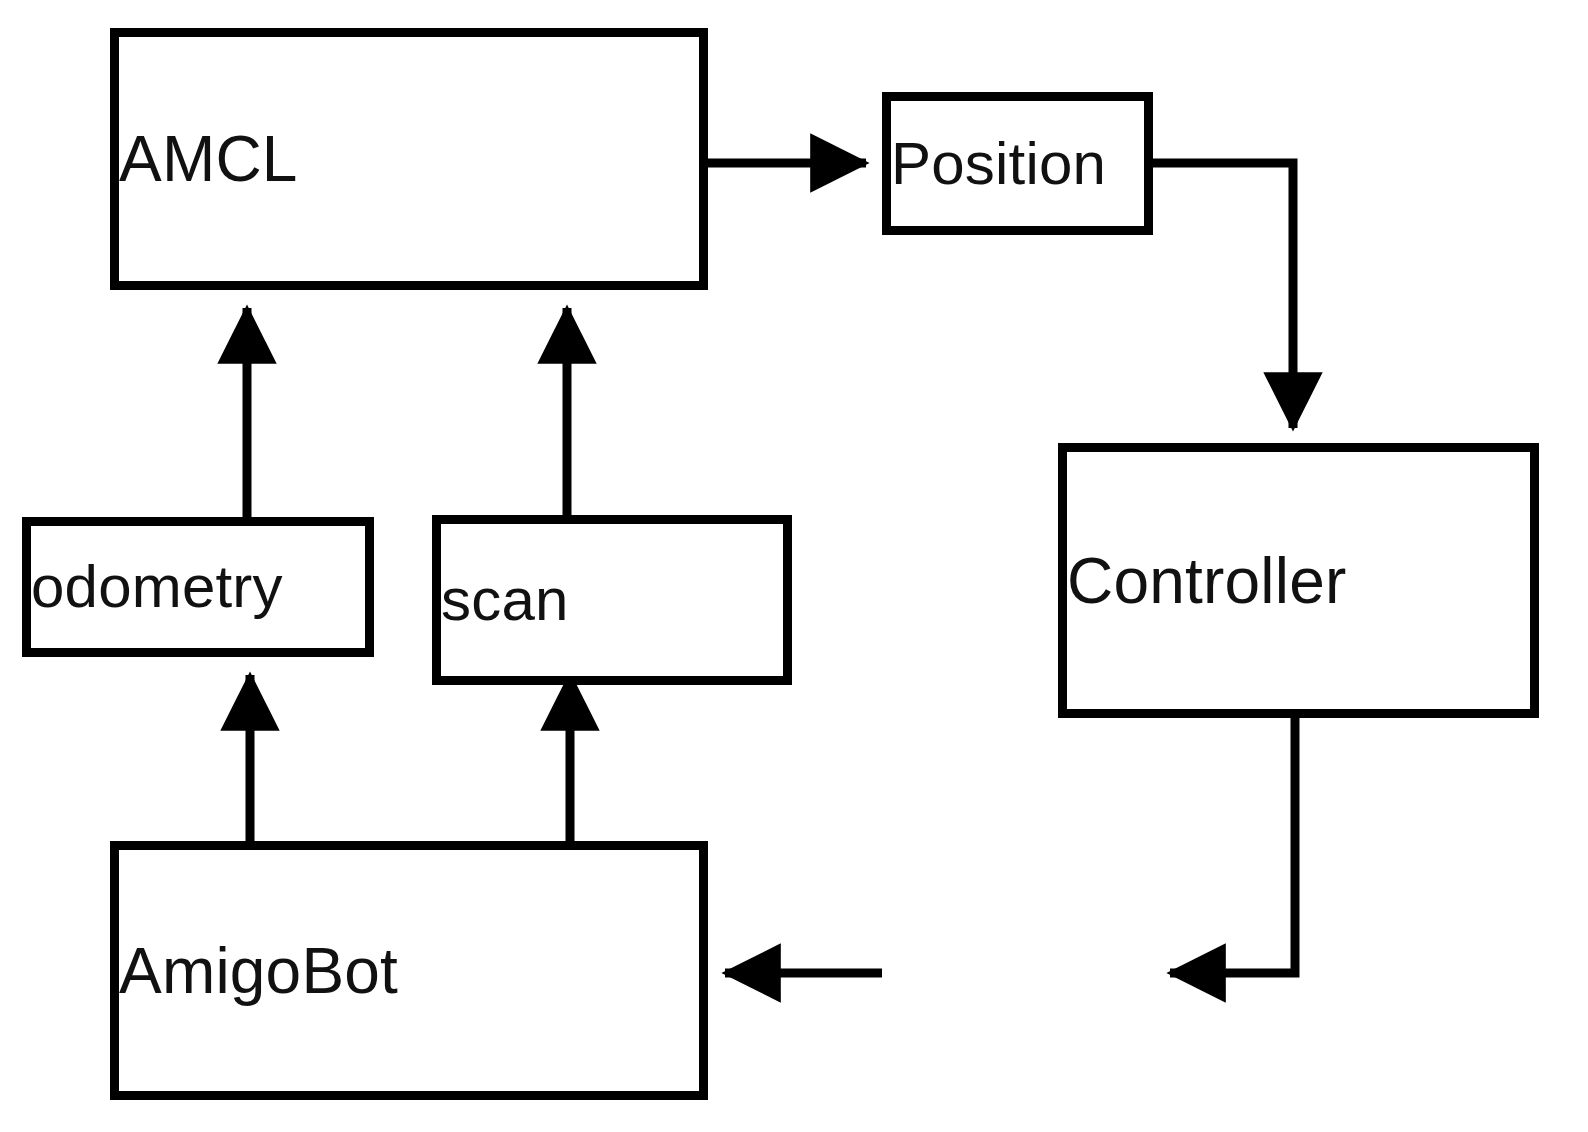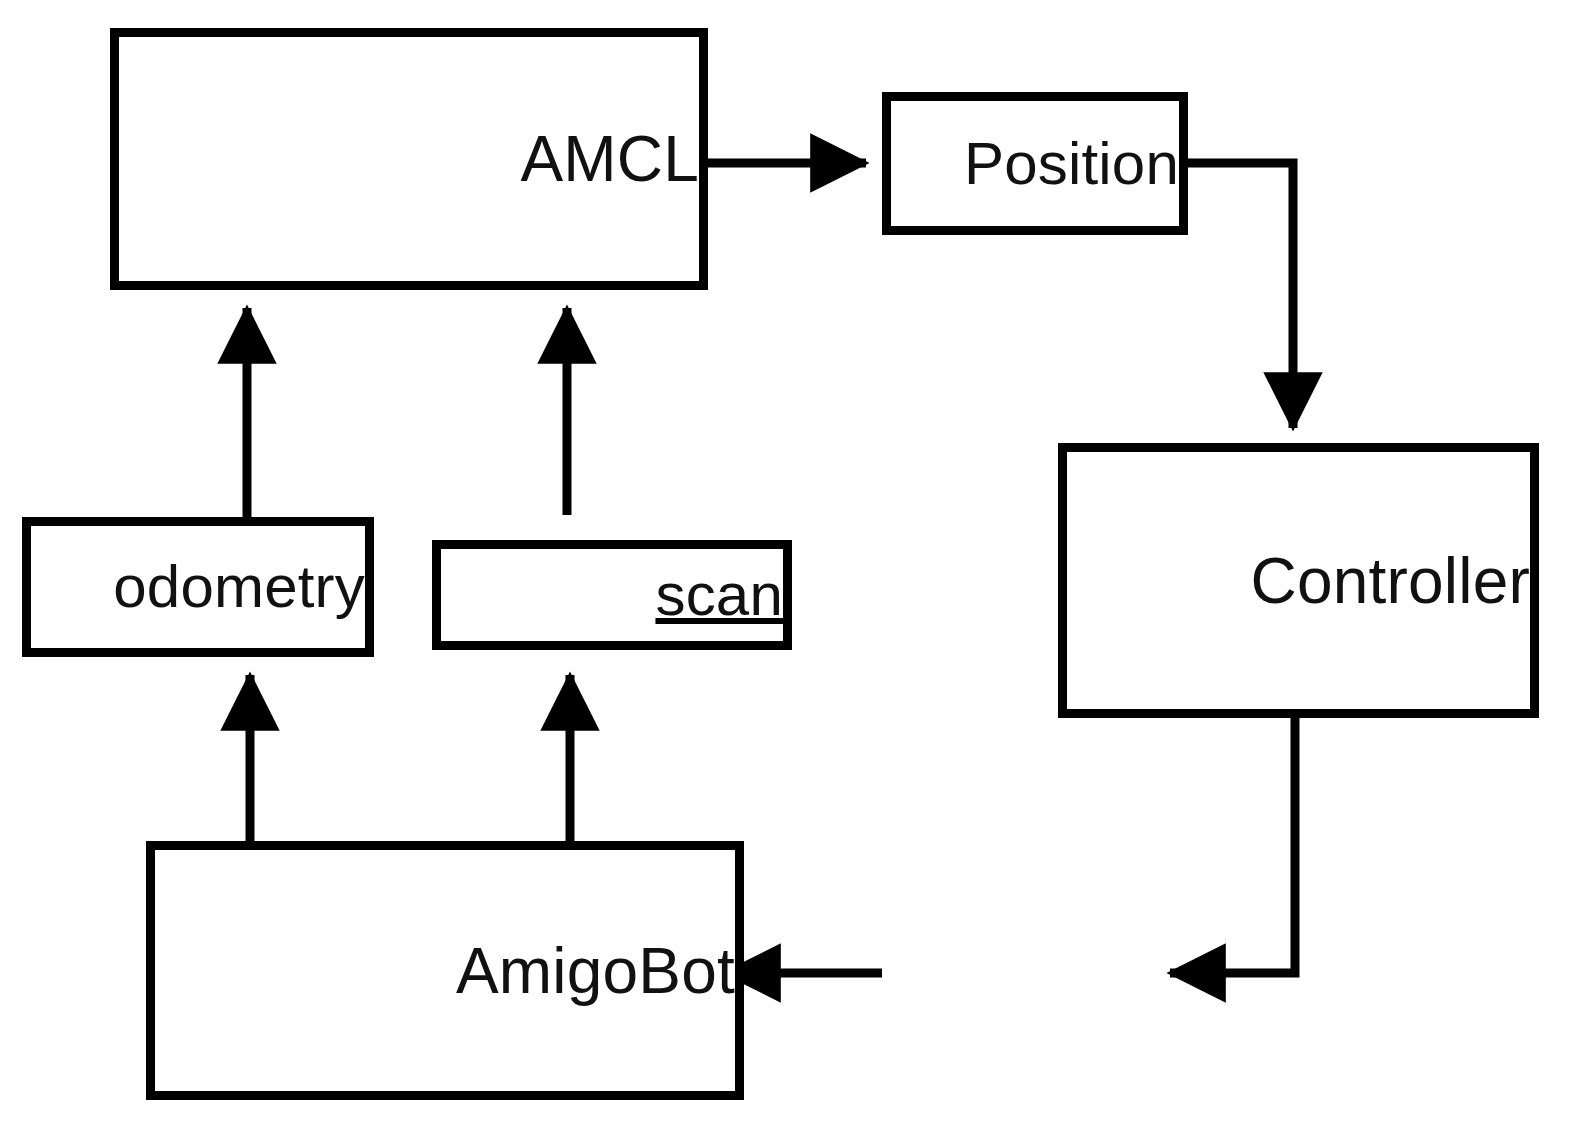--- a/index.html
+++ b/index.html
@@ -16,38 +16,38 @@
     overflow: hidden;
     font-family: "Liberation Sans", sans-serif;
   }
   .node {
     position: absolute;
     box-sizing: border-box;
     background: #ffffff;
     border: 9px solid #000000;
     display: flex;
     align-items: center;
-    justify-content: flex-end;
+    justify-content: flex-start;
     z-index: 2;
   }
   .node-label {
     font-family: "Liberation Sans", sans-serif;
     color: #111111;
     font-weight: 400;
     line-height: 1;
     white-space: nowrap;
     letter-spacing: 0.2px;
   }
   
   #node-amcl       { left: 110px; top: 28px;  width: 598px; height: 262px; }
-  #node-position   { left: 882px; top: 92px;  width: 306px; height: 143px; }
+  #node-position   { left: 882px; top: 92px;  width: 271px; height: 143px; }
   #node-controller { left: 1022px; top: 443px; width: 481px; height: 275px; margin-left: 36px; }
   #node-odometry   { left: 22px;  top: 517px; width: 352px; height: 140px; }
-  #node-scan       { left: 432px; top: 540px; width: 360px; height: 110px; text-decoration: underline; }
-  #node-amigobot   { left: 110px; top: 841px; width: 598px; height: 259px; margin-left: 36px; }
+  #node-scan       { left: 432px; top: 515px; width: 360px; height: 170px; }
+  #node-amigobot   { left: 110px; top: 841px; width: 598px; height: 259px; }
   #node-velocity   { left: 882px; top: 903px; width: 271px; height: 144px; }
 
   #node-amcl .node-label,
   #node-amigobot .node-label,
   #node-controller .node-label { font-size: 64px; }
   #node-odometry .node-label,
   #node-scan .node-label,
   #node-position .node-label,
   #node-velocity .node-label { font-size: 60px; }
 

